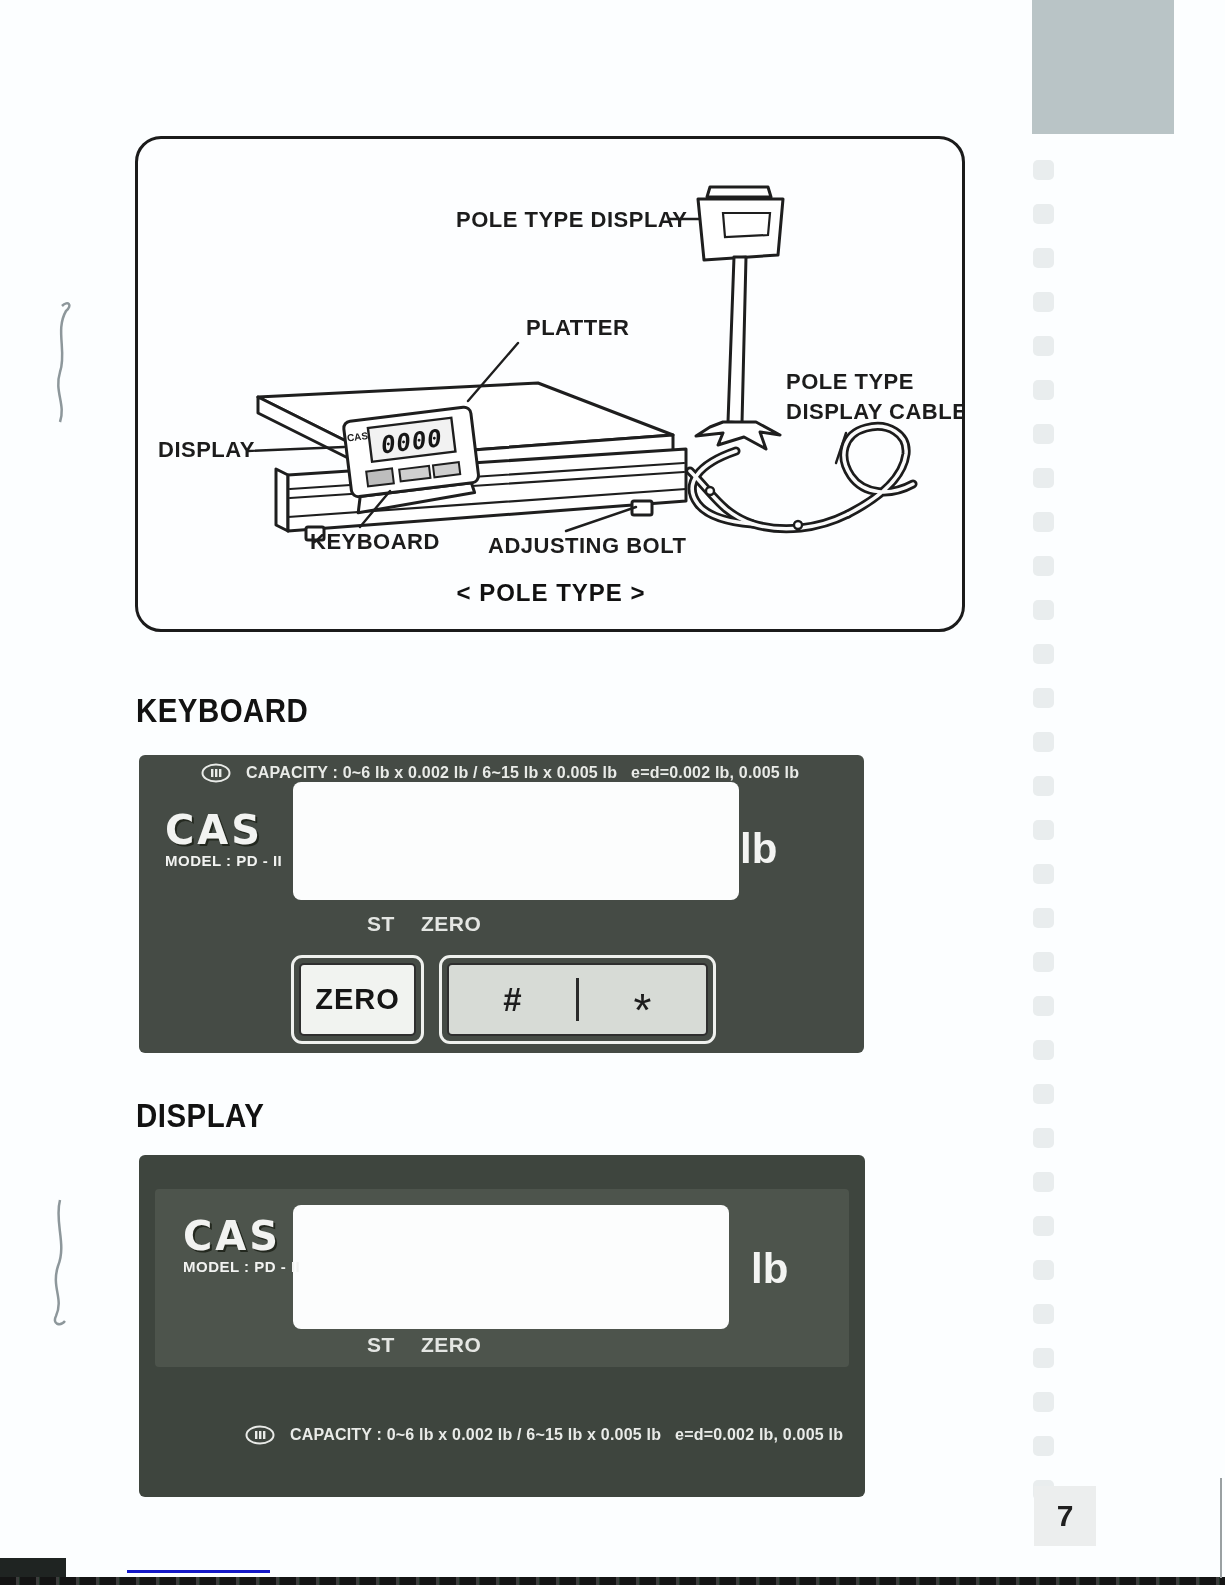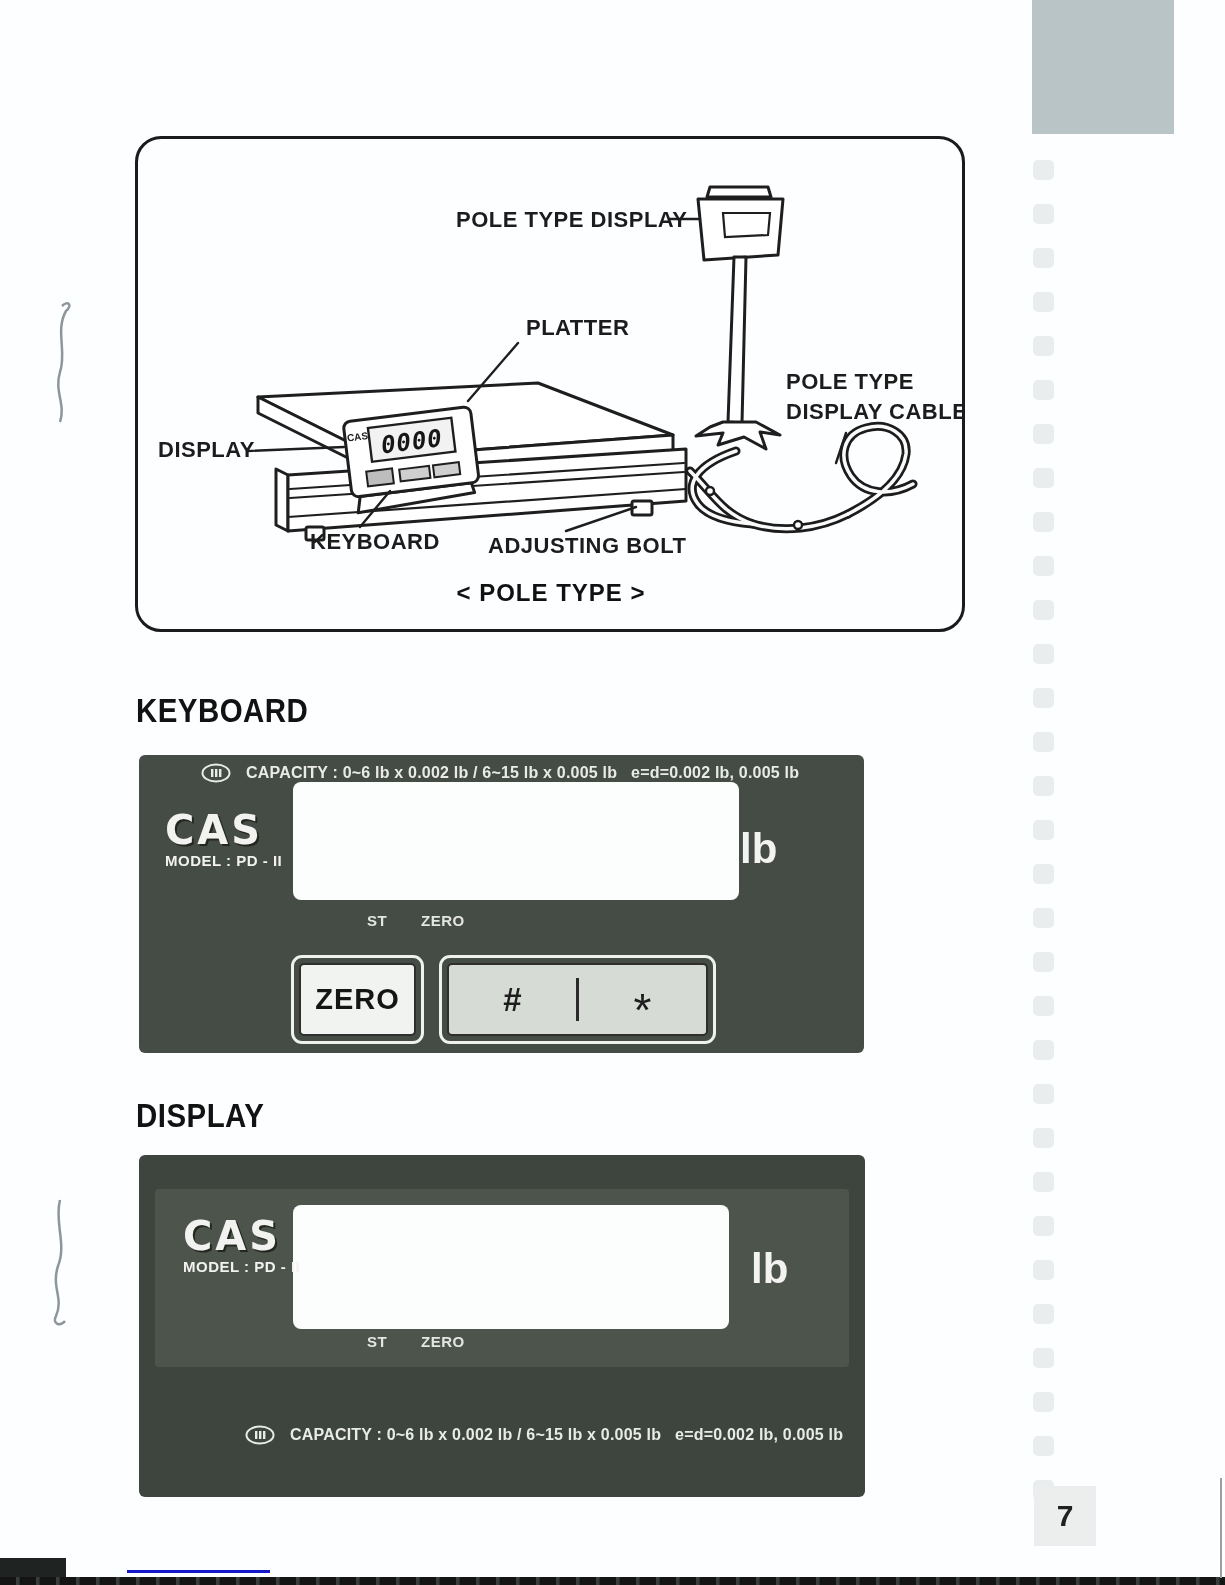--- a/index.html
+++ b/index.html
@@ -29,21 +29,21 @@
   #dp-panel{top:1155px;width:726px;height:342px;background:#3e453e}
   #dp-inner{position:absolute;left:16px;top:34px;width:694px;height:178px;background:#4d544c;border-radius:4px}
   .cap-row{position:absolute;display:flex;align-items:center;gap:15px;color:#e9ebe8;
            font-size:16px;font-weight:bold;letter-spacing:.2px;white-space:pre}
   .window{position:absolute;background:#fcfdfd;border-radius:8px}
   .lb{position:absolute;color:#f3f4f2;font-size:42px;font-weight:bold}
   .brand{position:absolute;color:#f2f3f1}
   .brand .cas{font-family:"DejaVu Sans",sans-serif;font-size:40px;font-weight:bold;letter-spacing:3px;
               line-height:.95;text-shadow:2px 2px 0 #23281f}
   .brand .model{font-size:15px;font-weight:bold;letter-spacing:.5px;margin-top:3px}
-  .ind{position:absolute;color:#e4e6e3;font-size:15px;font-weight:bold;letter-spacing:.5px}
+  .ind{position:absolute;color:#e4e6e3;font-size:21px;font-weight:bold;letter-spacing:.5px}
   .btn-outer{position:absolute;border:3px solid #eff1ee;border-radius:11px;padding:5px;display:flex;background:transparent}
   .btn-face{flex:1;border:2px solid #2e2e2e;border-radius:5px;display:flex;align-items:center;justify-content:center}
   #zero-face{background:#f1f3f0;font-size:29px;font-weight:bold;color:#151515;letter-spacing:1px}
   #hash-star-face{background:#d7dbd6;color:#1d1d1d}
   #hash-star-face .half{flex:1;display:flex;align-items:center;justify-content:center}
   .hash-glyph{font-size:33px;font-weight:600}
   .star-glyph{font-size:46px;transform:translateY(10px)}
   .divider{width:3px;height:62%;background:#2a2a2a;align-self:center}
   
   .page-num{position:absolute;left:1034px;top:1486px;width:62px;height:60px;background:#eceeee;

